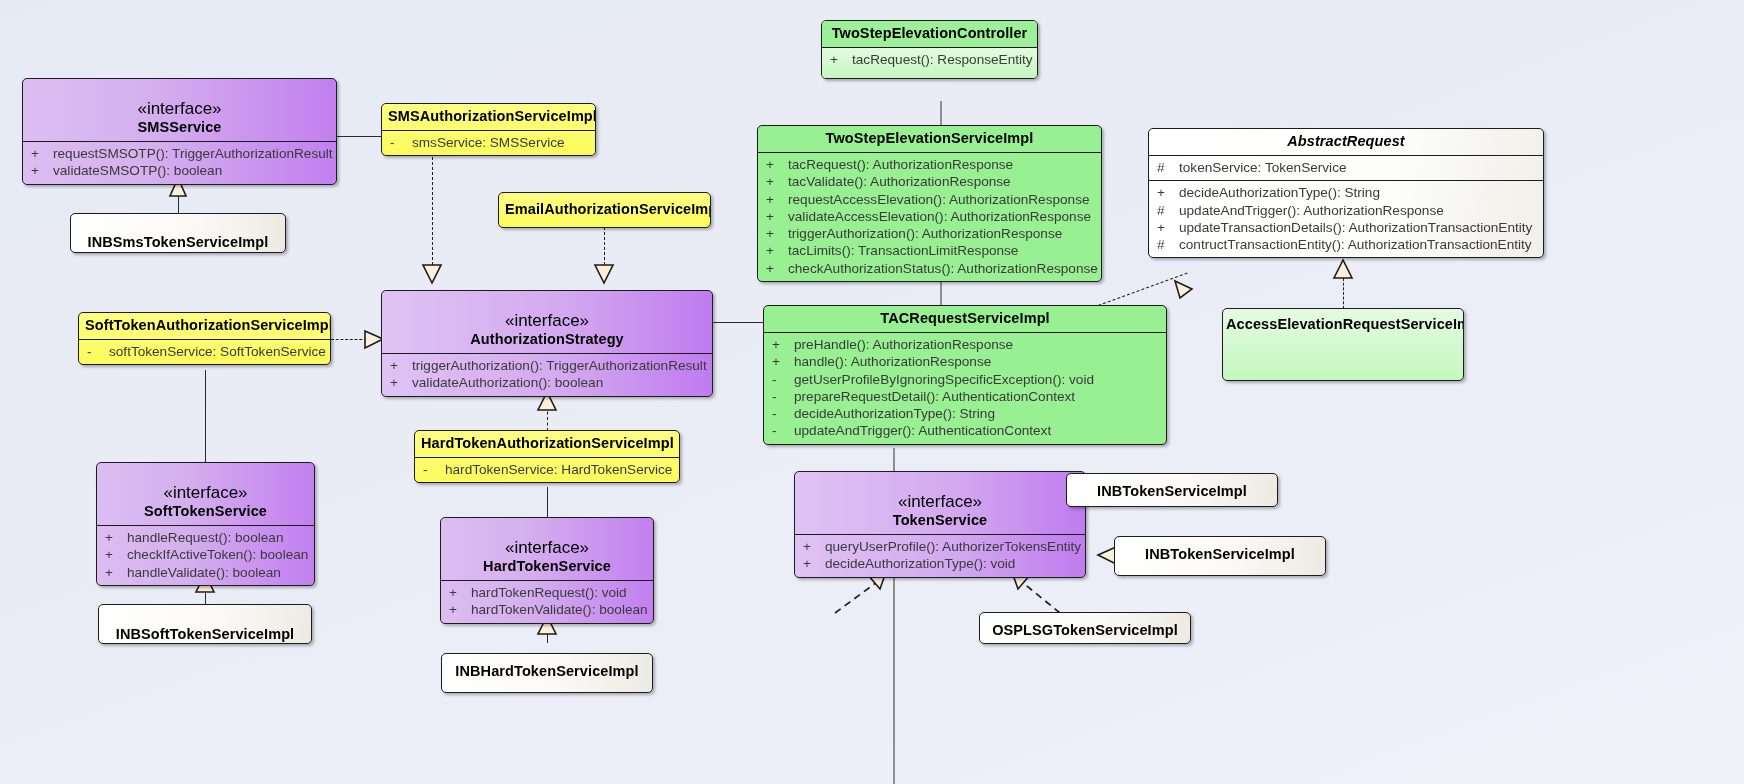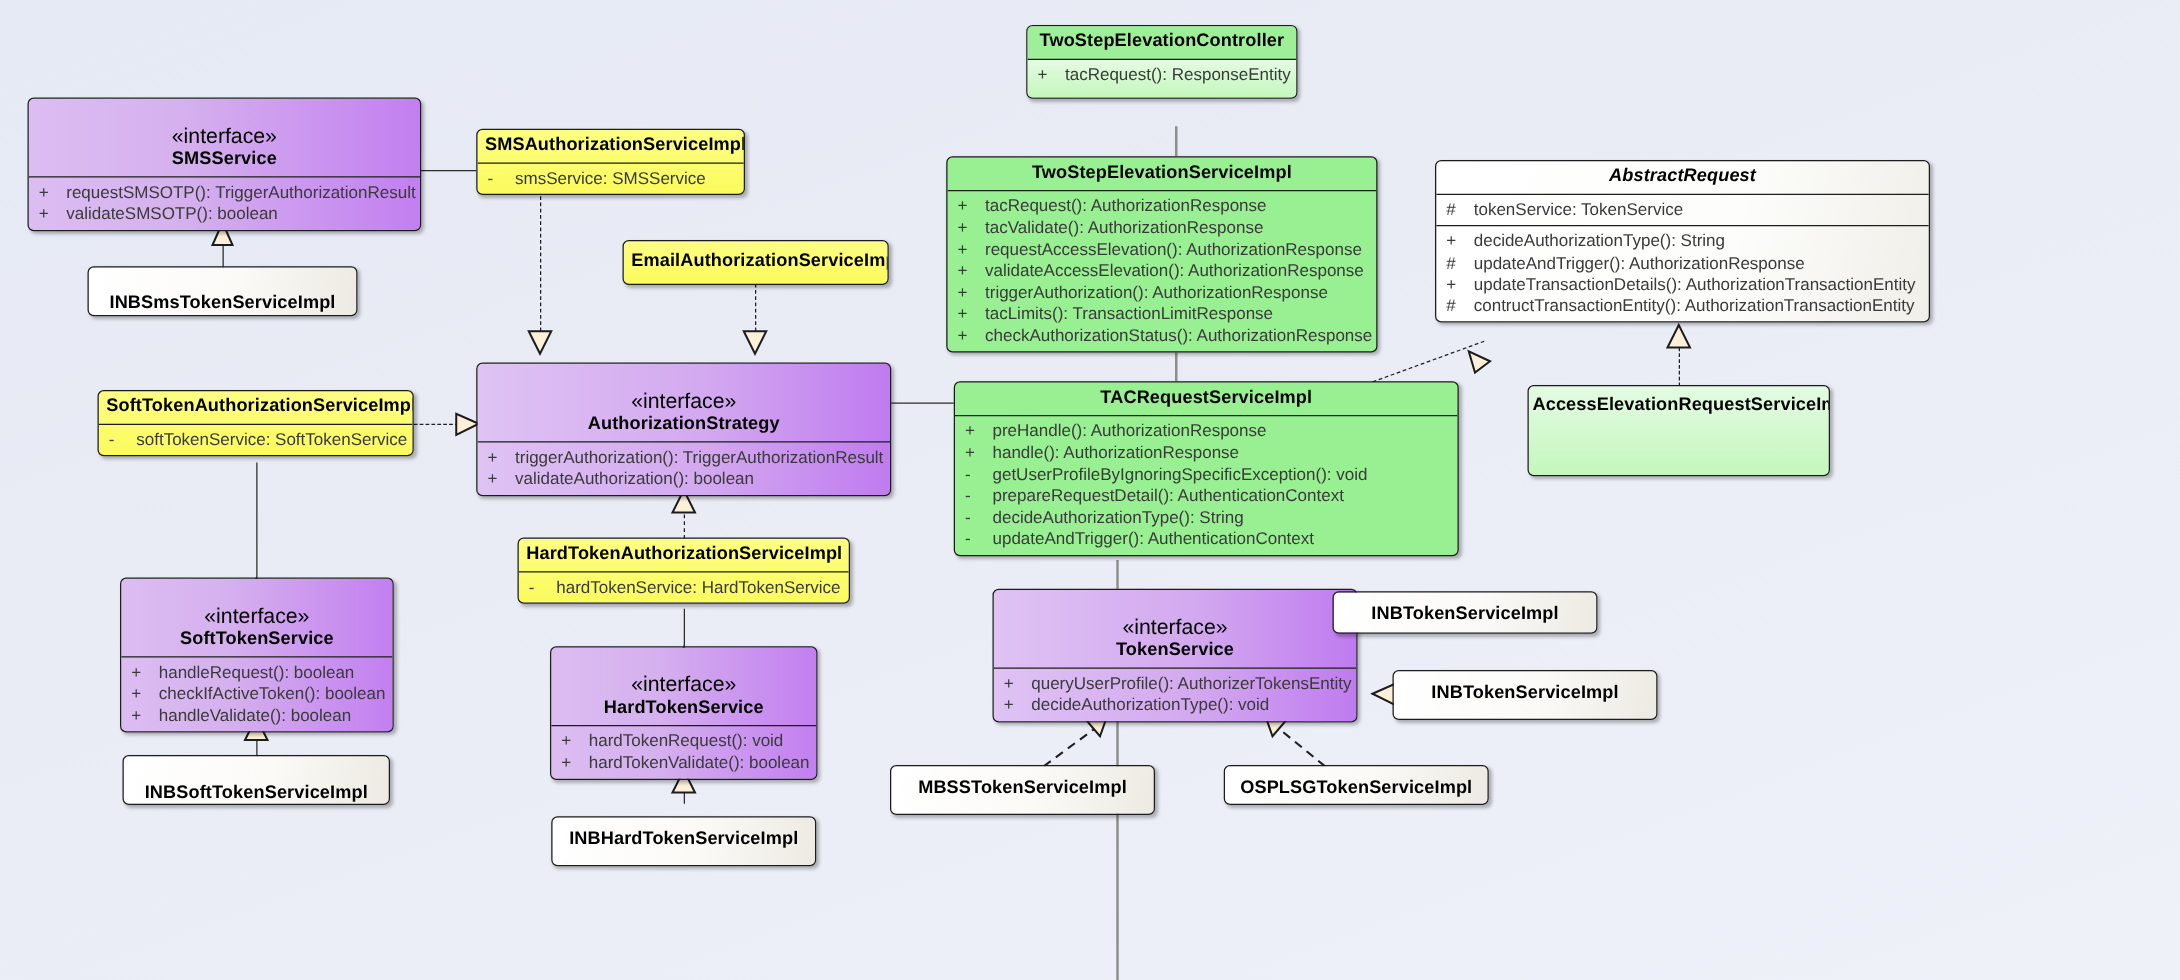--- a/index.html
+++ b/index.html
@@ -437,25 +437,20 @@
       <span>INBTokenServiceImpl</span>
     </div>
   </div>
 
   <div class="box white" style="left:1114px; top:536px; width:212px; height:40px;">
     <div class="hdr" style="padding-top:9px;">
       <span>INBTokenServiceImpl</span>
     </div>
   </div>
 
-  <div class="box white" style="left:712px; top:612px; width:212px; height:40px;">
-    <div class="hdr" style="padding-top:9px;">
-      <span>MBSSTokenServiceImpl</span>
-    </div>
-  </div>
 
   <div class="box white" style="left:979px; top:612px; width:212px; height:32px;">
     <div class="hdr" style="padding-top:9px;">
       <span>OSPLSGTokenServiceImpl</span>
     </div>
   </div>
 
 </div>
 
 </body></html>

